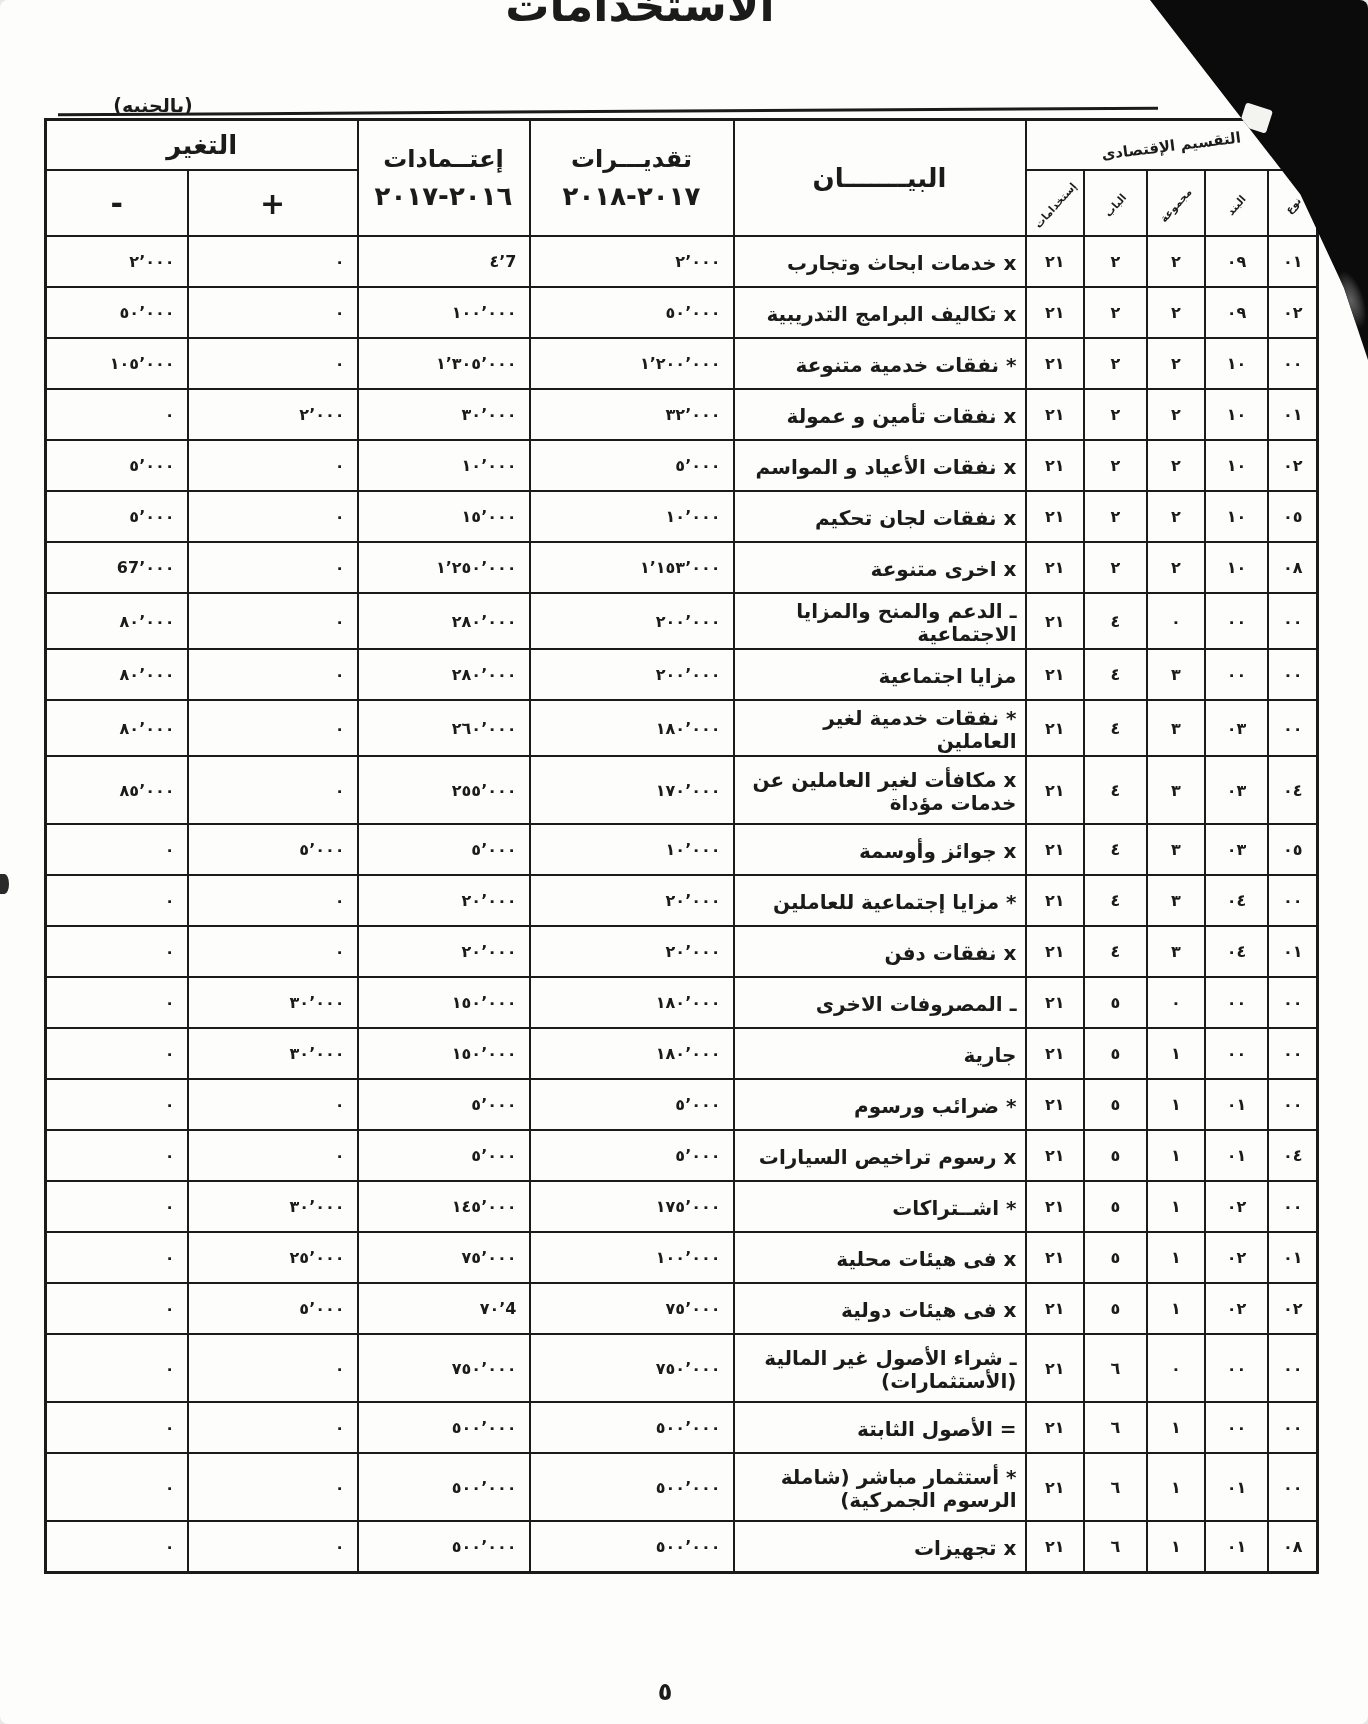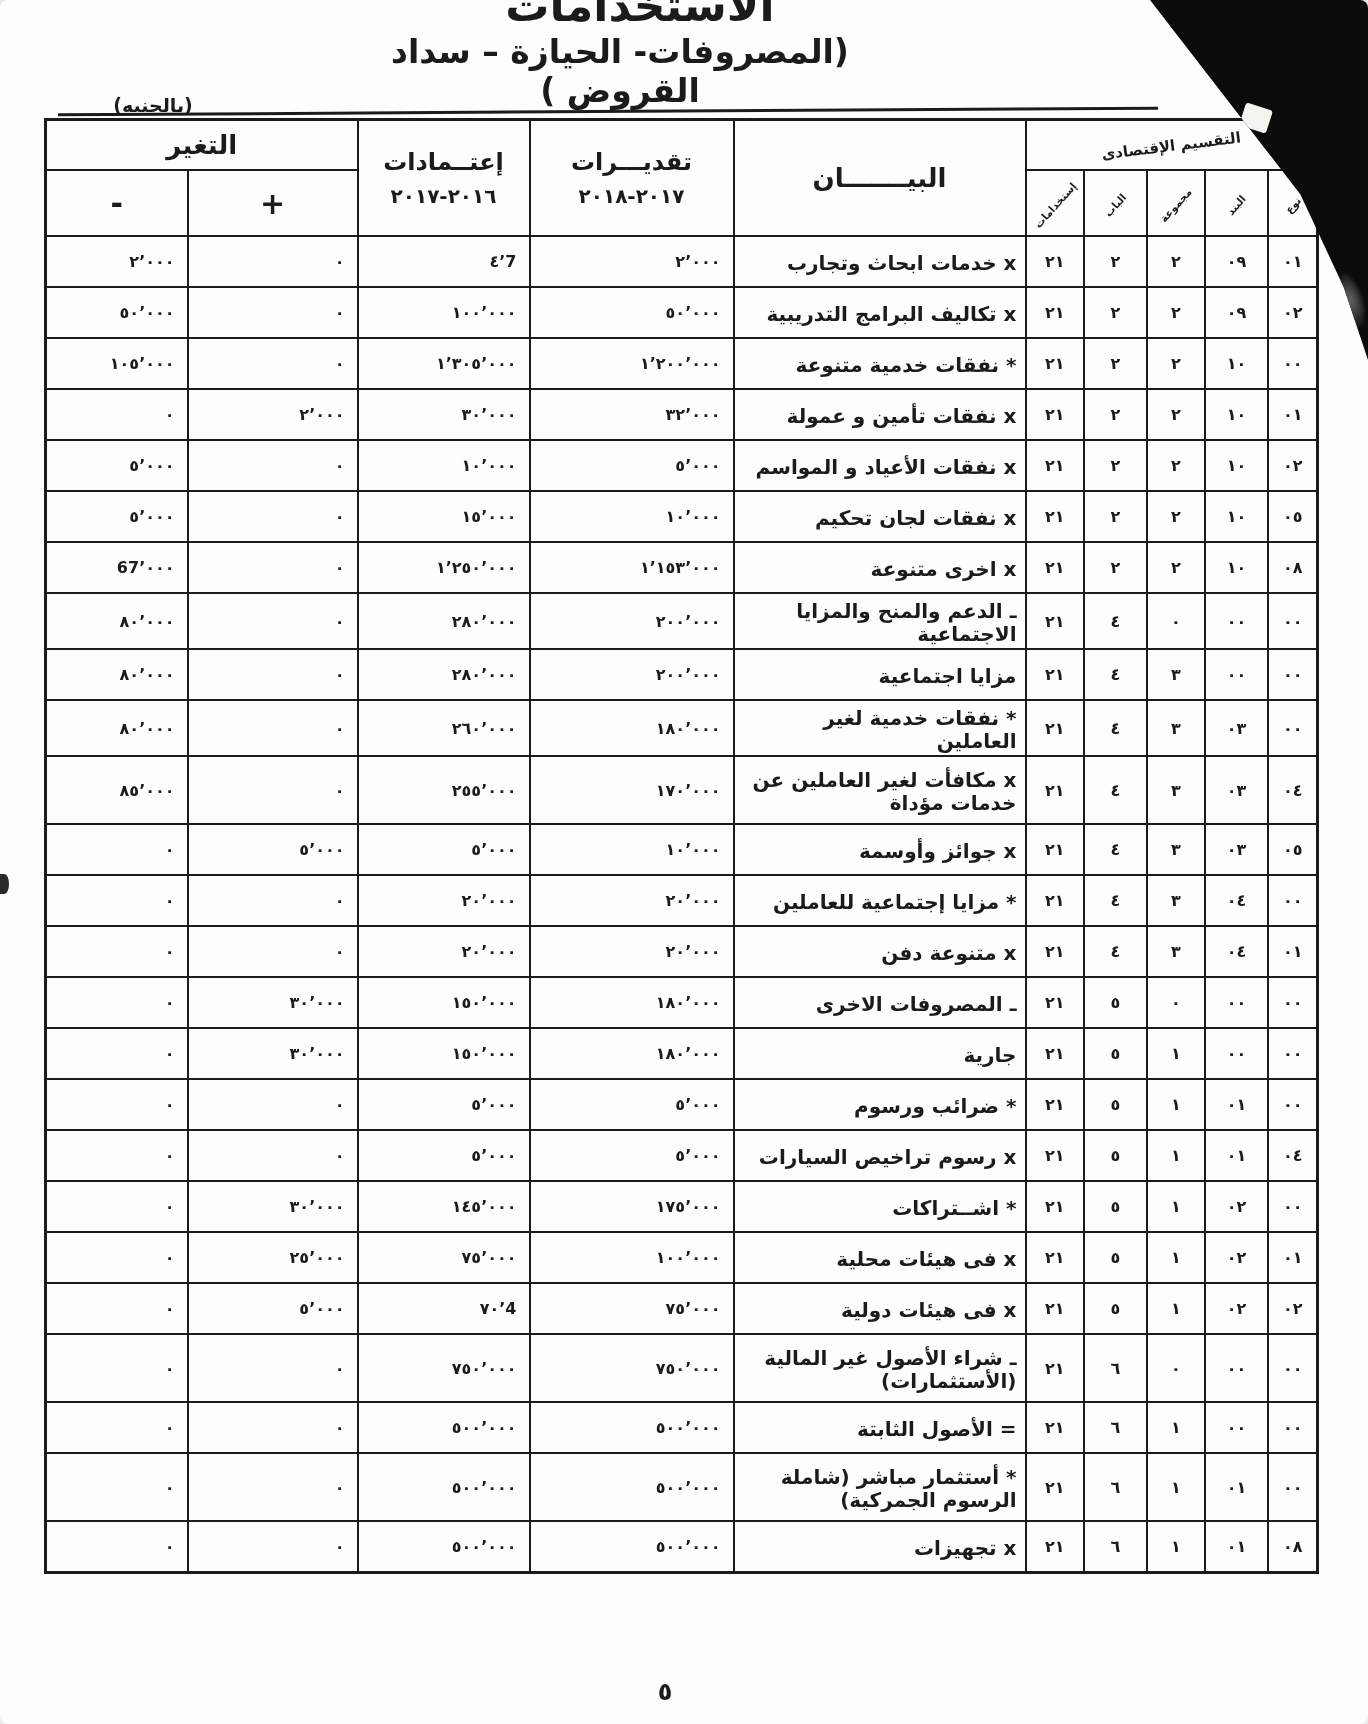--- a/index.html
+++ b/index.html
@@ -69,21 +69,21 @@
     direction:rtl;
     background:#fdfdfb;
   }
   .budget-table th,.budget-table td{
     border:2px solid #1b1b1b;
     padding:0;
     overflow:hidden;
   }
   .budget-table{border:3px solid #1b1b1b;}
   th.mainhead{font-size:26px;vertical-align:middle;text-align:center;}
-  .head-years{font-size:20px;letter-spacing:1px;margin-top:8px;}
+  .head-years{font-size:26px;letter-spacing:1px;margin-top:8px;}
   .head-title{font-size:24px;}
   th.signhead{font-size:30px;vertical-align:middle;text-align:center;height:62px;}
   th.classhead{height:48px;vertical-align:middle;text-align:center;padding:0;}
   .class-label{display:inline-block;transform:rotate(-7deg);font-size:15px;white-space:nowrap;}
   th.codehead{height:64px;vertical-align:middle;text-align:center;}
   .rot{display:inline-block;transform:rotate(-48deg);font-size:10.5px;white-space:nowrap;}
   tr.datarow{height:51px;}
   tr.datarow.tall{height:68px;}
   td.code{font-size:16px;text-align:center;vertical-align:middle;letter-spacing:1px;}
   td.c-label{
@@ -94,21 +94,20 @@
     font-size:16px;text-align:right;vertical-align:middle;
     direction:ltr;letter-spacing:2px;padding-left:4px;padding-right:12px;
   }
 </style>
 </head>
 <body>
 
 <div id="page">
 
   <div class="title1">الاستخدامات</div>
-  <div class="title2">(المصروفات- الحيازة – سداد القروض )</div>
   <div class="currency-note">(بالجنيه)</div>
   <div class="topline"></div>
 
   <table class="budget-table">
     <colgroup>
       <col style="width:50px">
         <col style="width:63px">
         <col style="width:58px">
         <col style="width:63px">
         <col style="width:52px">
@@ -300,21 +299,21 @@
     <td class="num">٢٠٬٠٠٠</td>
     <td class="num">٠</td>
     <td class="num">٠</td>
   </tr>
         <tr class="datarow">
     <td class="code">٠١</td>
     <td class="code">٠٤</td>
     <td class="code">٣</td>
     <td class="code">٤</td>
     <td class="code">٢١</td>
-    <td class="c-label">x متنوعة دفن</td>
+    <td class="c-label">x نفقات دفن</td>
     <td class="num">٢٠٬٠٠٠</td>
     <td class="num">٢٠٬٠٠٠</td>
     <td class="num">٠</td>
     <td class="num">٠</td>
   </tr>
         <tr class="datarow">
     <td class="code">٠٠</td>
     <td class="code">٠٠</td>
     <td class="code">٠</td>
     <td class="code">٥</td>

